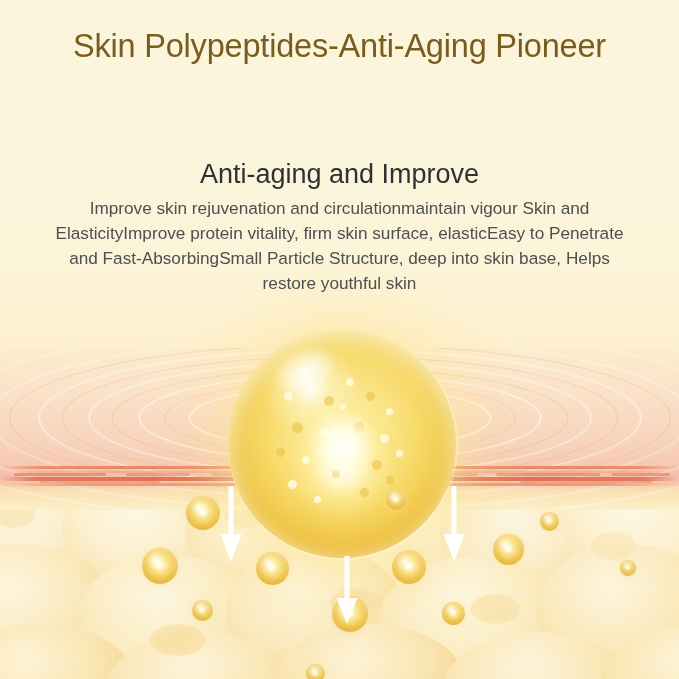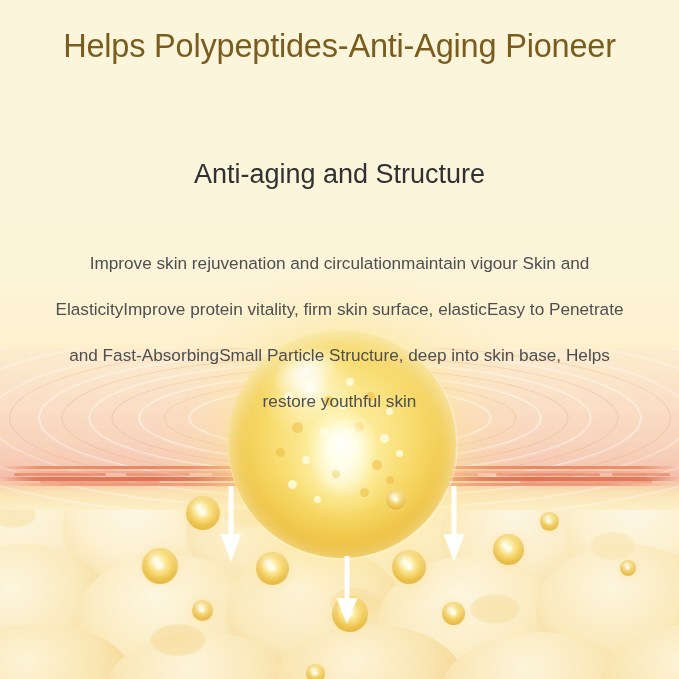--- a/index.html
+++ b/index.html
@@ -41,21 +41,21 @@
     white-space:nowrap;
   }
   .subhead{
     position:absolute;left:0;top:158px;width:679px;
     font-size:27px;color:#2f3132;font-weight:400;line-height:1.2;
     white-space:nowrap;
   }
   .body-copy{
     position:absolute;left:55px;top:196px;width:569px;
     font-size:17.2px;color:#4d4f50;font-weight:400;
-    line-height:46px;text-align:center;margin-top:44px;
+    line-height:25px;text-align:center;
   }
 
   
   .skin-zone{
     position:absolute;left:0;top:330px;width:679px;height:180px;
     z-index:3;overflow:hidden;
   }
   .skin-bg{
     position:absolute;left:0;top:0;width:679px;height:180px;
     background:
@@ -300,18 +300,18 @@
   <div class="drop" style="left:332px;top:596px;width:36px;height:36px;"></div>
   <div class="drop" style="left:386px;top:490px;width:20px;height:20px;"></div>
   <div class="drop" style="left:392px;top:550px;width:34px;height:34px;"></div>
   <div class="drop" style="left:442px;top:602px;width:23px;height:23px;"></div>
   <div class="drop" style="left:493px;top:534px;width:31px;height:31px;"></div>
   <div class="drop" style="left:540px;top:512px;width:19px;height:19px;"></div>
   <div class="drop" style="left:620px;top:560px;width:16px;height:16px;"></div>
   <div class="drop" style="left:306px;top:664px;width:19px;height:19px;"></div>
 
   <div class="text-block">
-    <div class="title1">Helps Polypeptides-Anti-Aging Pioneer</div>
-    <div class="subhead">Anti-aging and Structure</div>
+    <div class="title1">Skin Polypeptides-Anti-Aging Pioneer</div>
+    <div class="subhead">Anti-aging and Improve</div>
     <div class="body-copy">Improve skin rejuvenation and circulationmaintain vigour Skin and ElasticityImprove protein vitality, firm skin surface, elasticEasy to Penetrate and Fast-AbsorbingSmall Particle Structure, deep into skin base, Helps restore youthful skin</div>
   </div>
 
 </div>
 
 </body></html>

